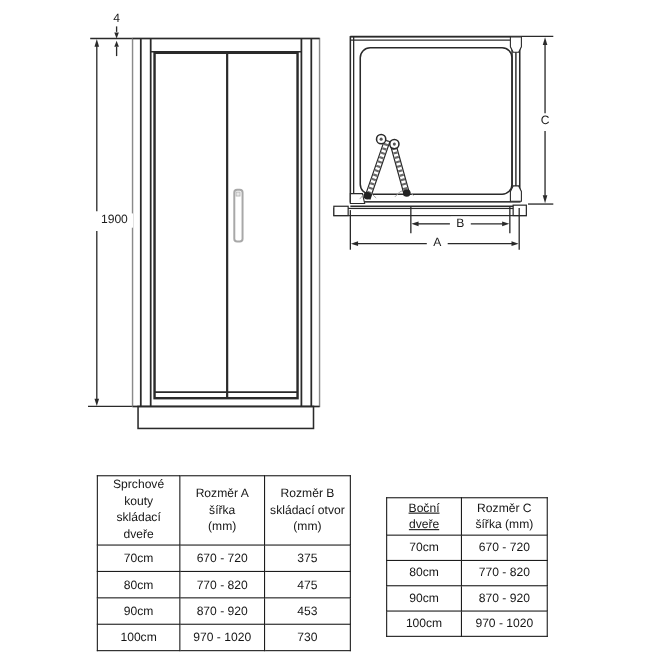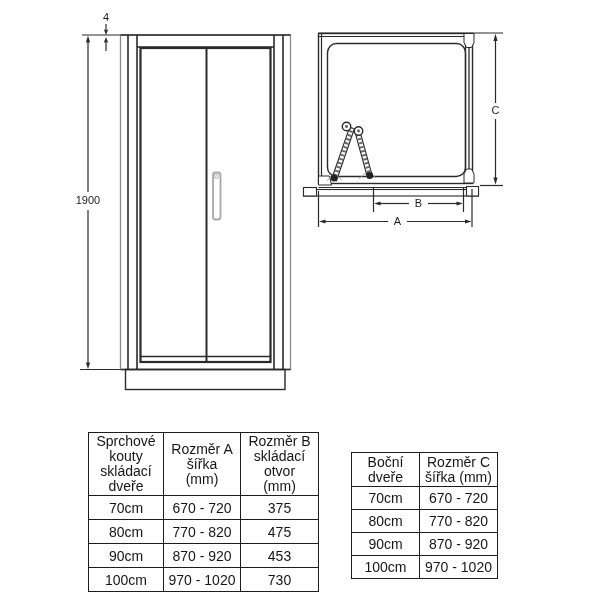--- a/index.html
+++ b/index.html
@@ -2,21 +2,21 @@
 <html><head>
 <meta charset="utf-8">
 <style>
   html,body{margin:0;padding:0;background:#fff;}
   .canvas{position:relative;width:600px;height:600px;background:#ffffff;overflow:hidden;
           font-family:"Liberation Sans", sans-serif;color:#1c1c1c;}
   .canvas svg{position:absolute;left:0;top:0;}
   .dim-label{position:absolute;font-size:11px;line-height:13px;color:#1c1c1c;
              text-align:center;background:#fff;}
   .spec-table{position:absolute;border-collapse:collapse;table-layout:fixed;
-              font-size:14px;color:#161616;}
+              font-size:11px;color:#161616;}
   .spec-table th,.spec-table td{border:1.6px solid #1d1d1d;text-align:center;
               vertical-align:middle;font-weight:normal;padding:1px 2px;}
   .spec-table .ln{display:block;line-height:15px;}
   .doors-table td{height:21px;}
   .side-table td{height:20px;}
 </style>
 </head>
 <body>
 
 <div class="canvas">
@@ -129,21 +129,21 @@
         <path d="M472,189 V227"></path>
         <path d="M325,221.5 H388"></path>
         <path d="M407,221.5 H465.5"></path>
         <polygon points="325.5,219.4 325.5,223.6 319,221.5" fill="#2a2a2a" stroke="none"></polygon>
         <polygon points="465,219.4 465,223.6 471.5,221.5" fill="#2a2a2a" stroke="none"></polygon>
       </g>
     </g>
   </svg>
 
   <span class="dim-label" style="left:100px;top:11px;width:12px;">4</span>
-  <span class="dim-label" style="left:71px;top:194px;width:34px;">1900</span>
+  <span class="dim-label" style="left:87px;top:194px;width:34px;">1900</span>
   <span class="dim-label" style="left:488px;top:104px;width:15px;">C</span>
   <span class="dim-label" style="left:410px;top:197px;width:17px;">B</span>
   <span class="dim-label" style="left:389px;top:215px;width:17px;">A</span>
 
   <table class="spec-table doors-table" style="left:88px;top:432px;width:230px;">
     <colgroup>
         <col style="width:75px">
         <col style="width:77px">
         <col style="width:78px">
       </colgroup>
@@ -188,21 +188,21 @@
   </tbody>
     </table>
 
   <table class="spec-table side-table" style="left:351px;top:452px;width:146px;">
     <colgroup>
         <col style="width:68px">
         <col style="width:78px">
       </colgroup>
     <tbody>
         <tr>
-      <th style="height:31px;">
+      <th style="height:31px;text-decoration:underline;">
         <span class="ln">Boční</span>
         <span class="ln">dveře</span>
       </th>
       <th>
         <span class="ln">Rozměr C</span>
         <span class="ln">šířka (mm)</span>
       </th>
     </tr>
     <tr>
       <td>70cm</td>

